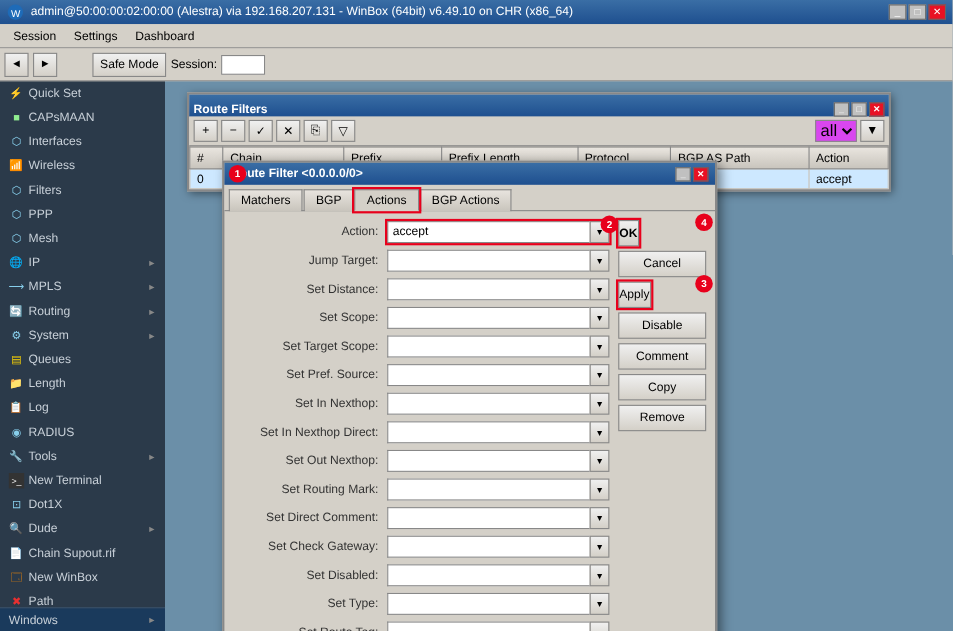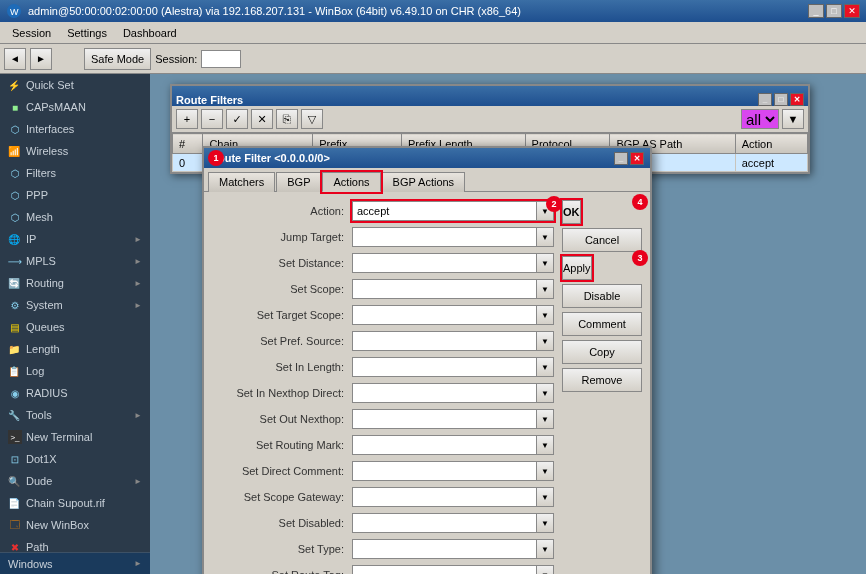--- a/index.html
+++ b/index.html
@@ -564,21 +564,21 @@
 
             <div class="form-row">
               <span class="form-label">Set Pref. Source:</span>
               <div style="flex:1; display:flex; height:20px;">
                 <input type="text" style="flex: 1 1 0%; border-top: 1px solid rgb(136, 136, 136); border-bottom: 1px solid rgb(136, 136, 136); border-left: 1px solid rgb(136, 136, 136); border-image: initial; border-right: none; background: white; padding: 0px 4px; font-size: 11px; height: 20px;">
                 <div class="form-dropdown-btn">▼</div>
               </div>
             </div>
 
             <div class="form-row">
-              <span class="form-label">Set In Length:</span>
+              <span class="form-label">Set In Nexthop:</span>
               <div style="flex:1; display:flex; height:20px;">
                 <input type="text" style="flex: 1 1 0%; border-top: 1px solid rgb(136, 136, 136); border-bottom: 1px solid rgb(136, 136, 136); border-left: 1px solid rgb(136, 136, 136); border-image: initial; border-right: none; background: white; padding: 0px 4px; font-size: 11px; height: 20px;">
                 <div class="form-dropdown-btn">▼</div>
               </div>
             </div>
 
             <div class="form-row">
               <span class="form-label">Set In Nexthop Direct:</span>
               <div style="flex:1; display:flex; height:20px;">
                 <input type="text" style="flex: 1 1 0%; border-top: 1px solid rgb(136, 136, 136); border-bottom: 1px solid rgb(136, 136, 136); border-left: 1px solid rgb(136, 136, 136); border-image: initial; border-right: none; background: white; padding: 0px 4px; font-size: 11px; height: 20px;">
@@ -604,21 +604,21 @@
 
             <div class="form-row">
               <span class="form-label">Set Direct Comment:</span>
               <div style="flex:1; display:flex; height:20px;">
                 <input type="text" style="flex: 1 1 0%; border-top: 1px solid rgb(136, 136, 136); border-bottom: 1px solid rgb(136, 136, 136); border-left: 1px solid rgb(136, 136, 136); border-image: initial; border-right: none; background: white; padding: 0px 4px; font-size: 11px; height: 20px;">
                 <div class="form-dropdown-btn">▼</div>
               </div>
             </div>
 
             <div class="form-row">
-              <span class="form-label">Set Scope Gateway:</span>
+              <span class="form-label">Set Check Gateway:</span>
               <div style="flex:1; display:flex; height:20px;">
                 <input type="text" style="flex: 1 1 0%; border-top: 1px solid rgb(136, 136, 136); border-bottom: 1px solid rgb(136, 136, 136); border-left: 1px solid rgb(136, 136, 136); border-image: initial; border-right: none; background: white; padding: 0px 4px; font-size: 11px; height: 20px;">
                 <div class="form-dropdown-btn">▼</div>
               </div>
             </div>
 
             <div class="form-row">
               <span class="form-label">Set Disabled:</span>
               <div style="flex:1; display:flex; height:20px;">
                 <input type="text" style="flex: 1 1 0%; border-top: 1px solid rgb(136, 136, 136); border-bottom: 1px solid rgb(136, 136, 136); border-left: 1px solid rgb(136, 136, 136); border-image: initial; border-right: none; background: white; padding: 0px 4px; font-size: 11px; height: 20px;">

